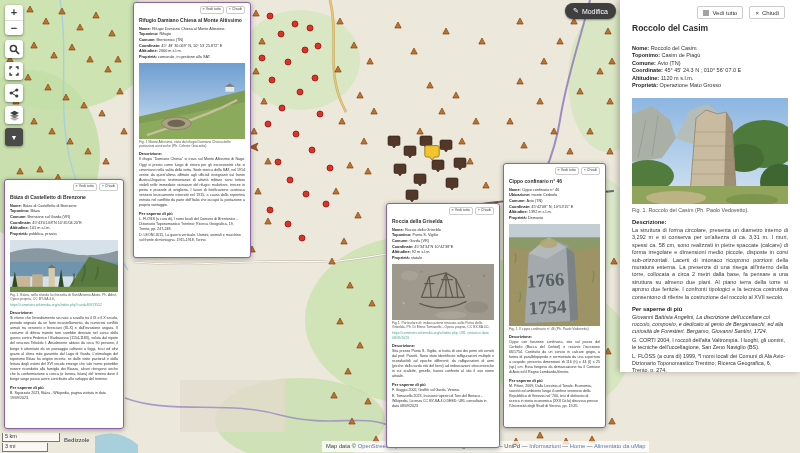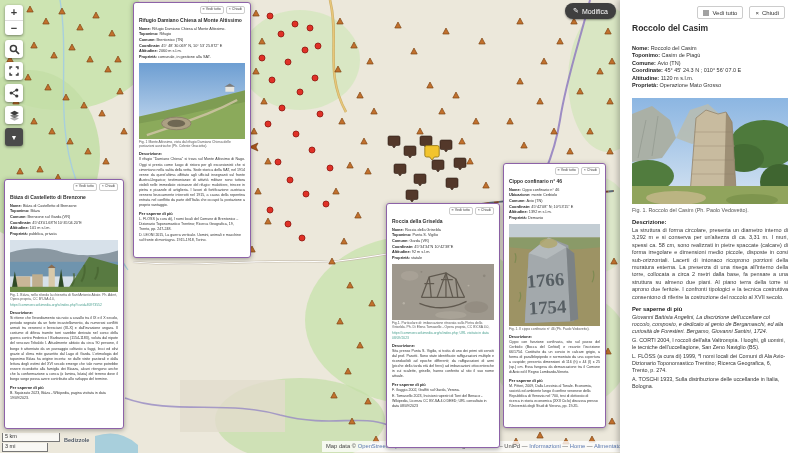--- a/index.html
+++ b/index.html
@@ -40,21 +40,21 @@
   .p-photo{width:100%;margin:2px 0 1px;line-height:0;}
   .p-photo svg{width:100%;display:block;}
   .p-cap{font-size:3.4px;color:#555;line-height:1.35;margin-bottom:1px;}
   .p-h{font-weight:bold;font-size:3.9px;color:#222;margin:2.5px 0 1px;}
   .p-desc{font-size:3.6px;line-height:1.42;color:#333;text-align:justify;}
   .p-refs .ref{font-size:3.6px;line-height:1.4;color:#333;margin-bottom:1px;}
   .link{color:#4da191;}
   .it{font-style:italic;}
 
   
-  .panel{position:absolute;left:620px;top:0;width:180px;height:453px;background:#fff;z-index:25;
+  .panel{position:absolute;left:620px;top:0;width:180px;height:372px;background:#fff;z-index:25;
         box-shadow:-2px 0 6px rgba(0,0,0,.25);padding:4px 12px;box-sizing:border-box;overflow:hidden;}
   .pan-actions{display:flex;justify-content:flex-end;gap:6px;margin:2px 3px 4px 0;}
   .pan-btn{border:1px solid #ccc;border-radius:2px;background:#fff;color:#333;font-size:6px;
         padding:2.5px 5px;display:flex;align-items:center;gap:3px;cursor:pointer;line-height:1;}
   .pan-title{font-weight:bold;font-size:8.5px;color:#2d2d2d;margin:4px 0 12px;}
   .panel .fld{font-size:5.5px;line-height:1.36;}
   .pan-photo{width:100%;margin:8px 0 3px;line-height:0;}
   .pan-photo svg{width:100%;display:block;}
   .pan-cap{font-size:5.4px;color:#555;margin-bottom:6px;}
   .pan-h{font-weight:bold;font-size:5.8px;color:#222;margin:5px 0 2px;}

